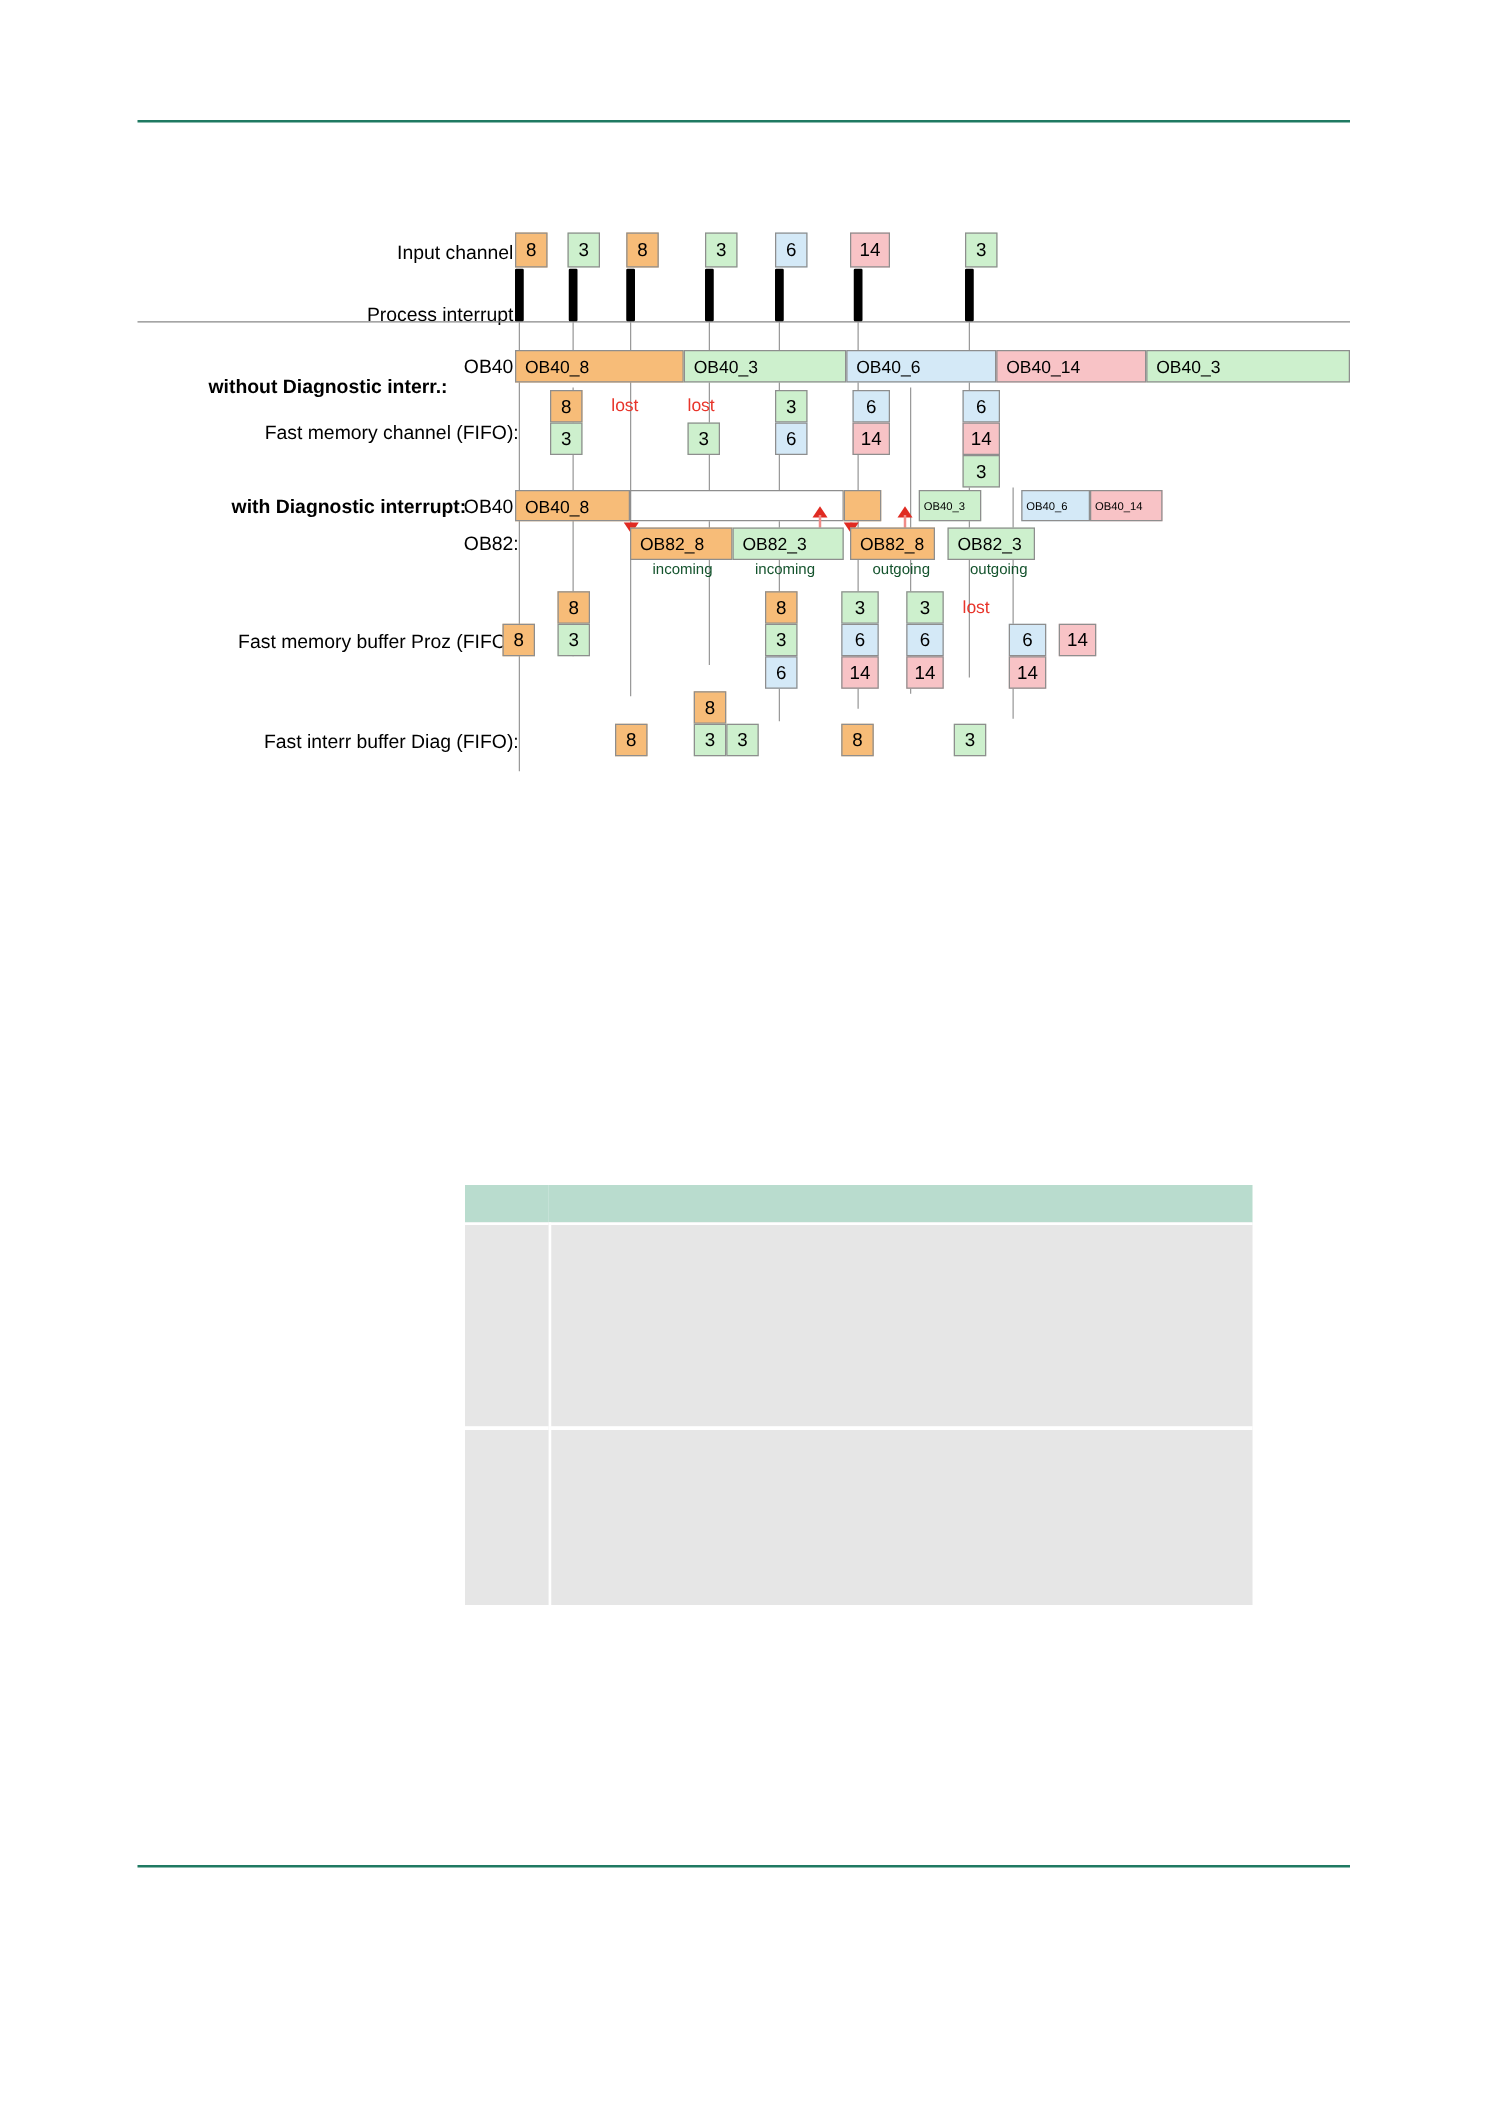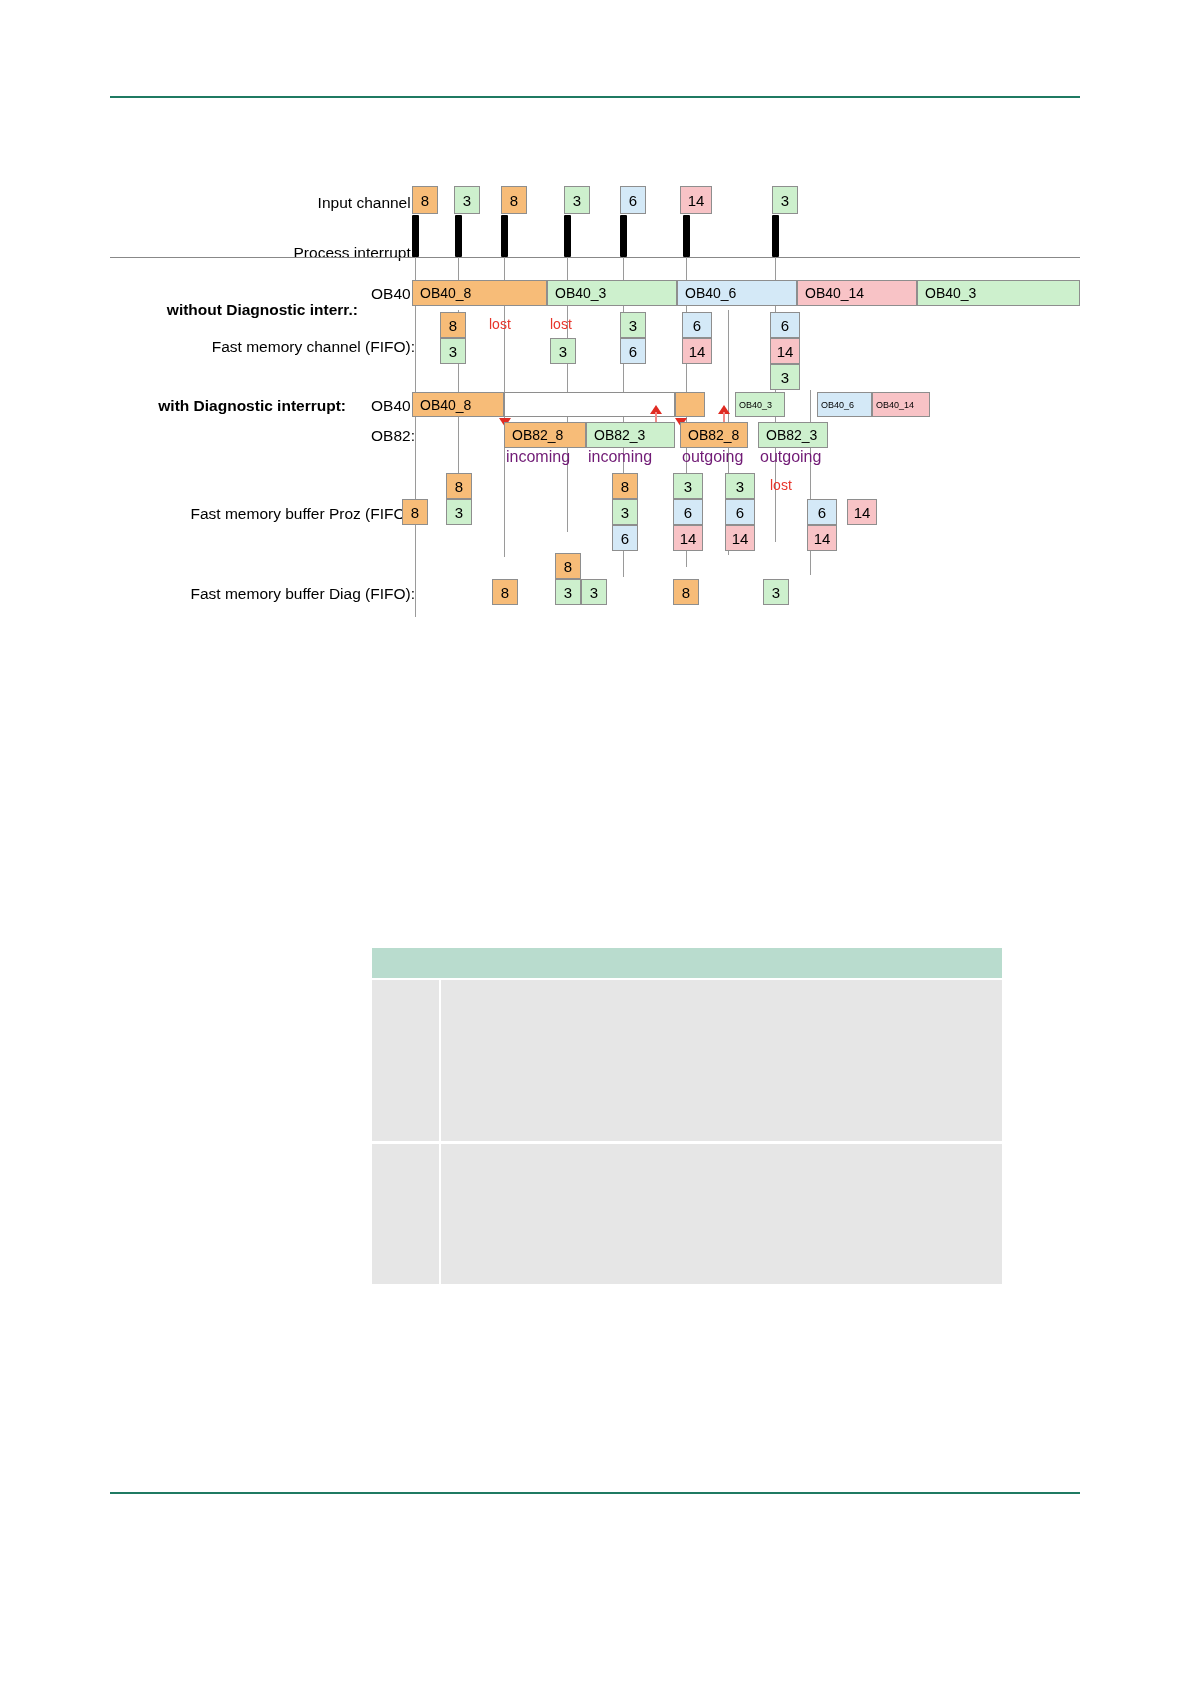--- a/index.html
+++ b/index.html
@@ -62,23 +62,24 @@
   .bar.sm{font-size:9px;padding-left:3px;}
 
   .lost{
     position:absolute;
     color:#e8342a;
     font-size:14px;
     white-space:nowrap;
   }
   .io{
     position:absolute;
-    font-size:16px;
-    color:#701a75;
-    white-space:nowrap;
+    font-size:12px;
+    color:#14532d;
+    white-space:nowrap;
+    margin-left:16px;
   }
 
   .redline{position:absolute;width:2px;background:#f08b88;}
   .arr-up{
     position:absolute;width:0;height:0;
     border-left:6px solid transparent;border-right:6px solid transparent;
     border-bottom:9px solid #e02b22;
   }
   .arr-dn{
     position:absolute;width:0;height:0;
@@ -105,25 +106,25 @@
   <div class="rule top"></div>
   <div class="rule bottom"></div>
 
   <div class="diagram">
 
     <div class="lbl" style="right:665px;top:34px;">Input channel:</div>
     <div class="lbl" style="right:665px;top:84px;">Process interrupt:</div>
     <div class="lbl b" style="right:722px;top:141px;">without Diagnostic interr.:</div>
     <div class="lbl" style="right:665px;top:125px;">OB40:</div>
     <div class="lbl" style="right:665px;top:178px;">Fast memory channel (FIFO):</div>
-    <div class="lbl b" style="right:734px;top:237px;">with Diagnostic interrupt:</div>
+    <div class="lbl b" style="right:707px;top:237px;">with Diagnostic interrupt:</div>
     <div class="lbl" style="right:665px;top:237px;">OB40:</div>
     <div class="lbl" style="right:665px;top:267px;">OB82:</div>
     <div class="lbl" style="right:665px;top:345px;">Fast memory buffer Proz (FIFO):</div>
-    <div class="lbl" style="right:665px;top:425px;">Fast memory buffer Diag (FIFO):</div>
+    <div class="lbl" style="right:665px;top:425px;">Fast interr buffer Diag (FIFO):</div>
 
     <div class="hline" style="left:0px;top:97px;width:970px;"></div>
 
     <div class="vline" style="left:305px;top:97px;height:360px;"></div>
     <div class="vline" style="left:348px;top:97px;height:35px;"></div>
     <div class="vline" style="left:348px;top:150px;height:215px;"></div>
     <div class="vline" style="left:394px;top:97px;height:300px;"></div>
     <div class="vline" style="left:457px;top:97px;height:275px;"></div>
     <div class="vline" style="left:513px;top:97px;height:320px;"></div>
     <div class="vline" style="left:576px;top:97px;height:310px;"></div>

